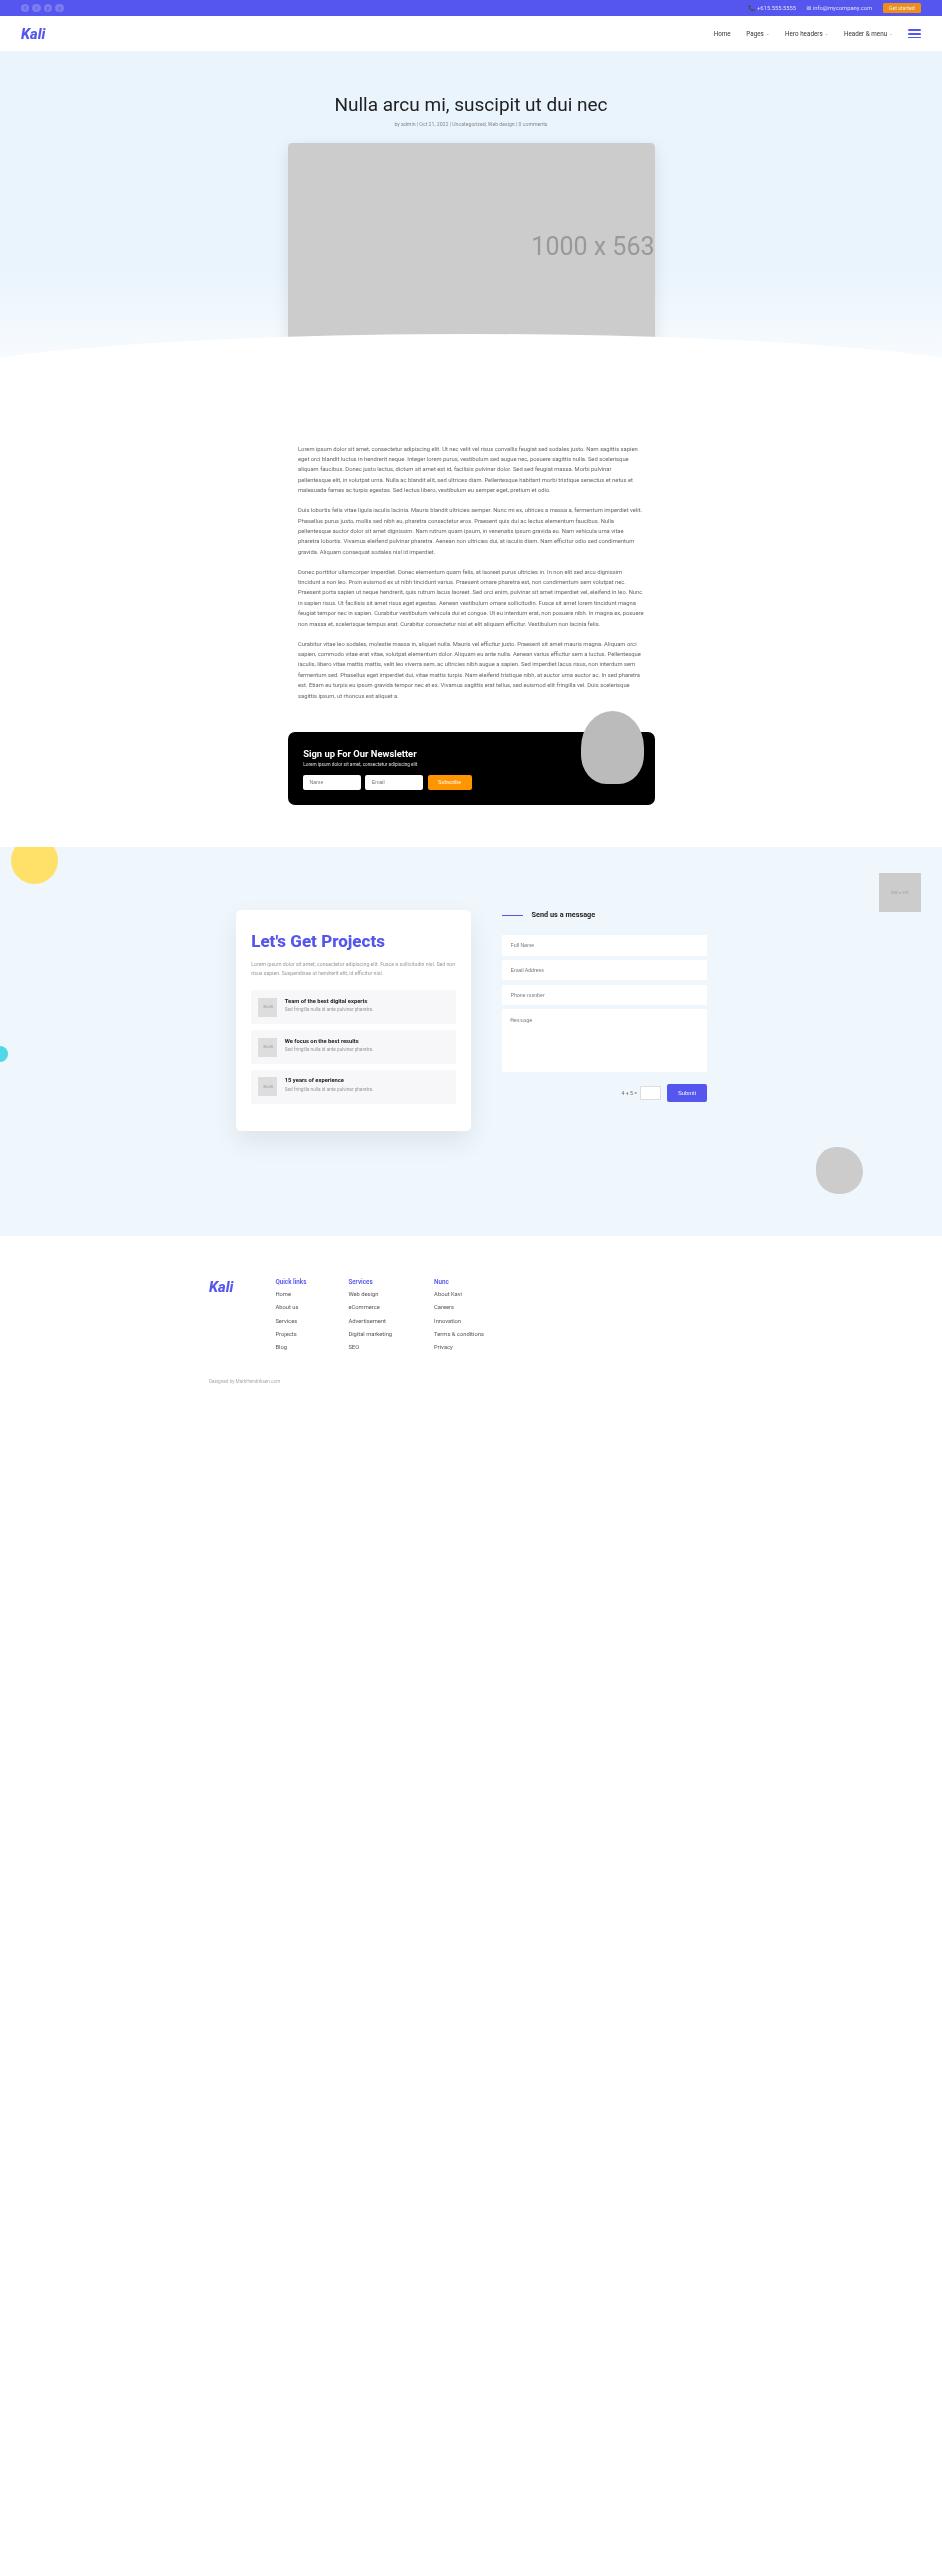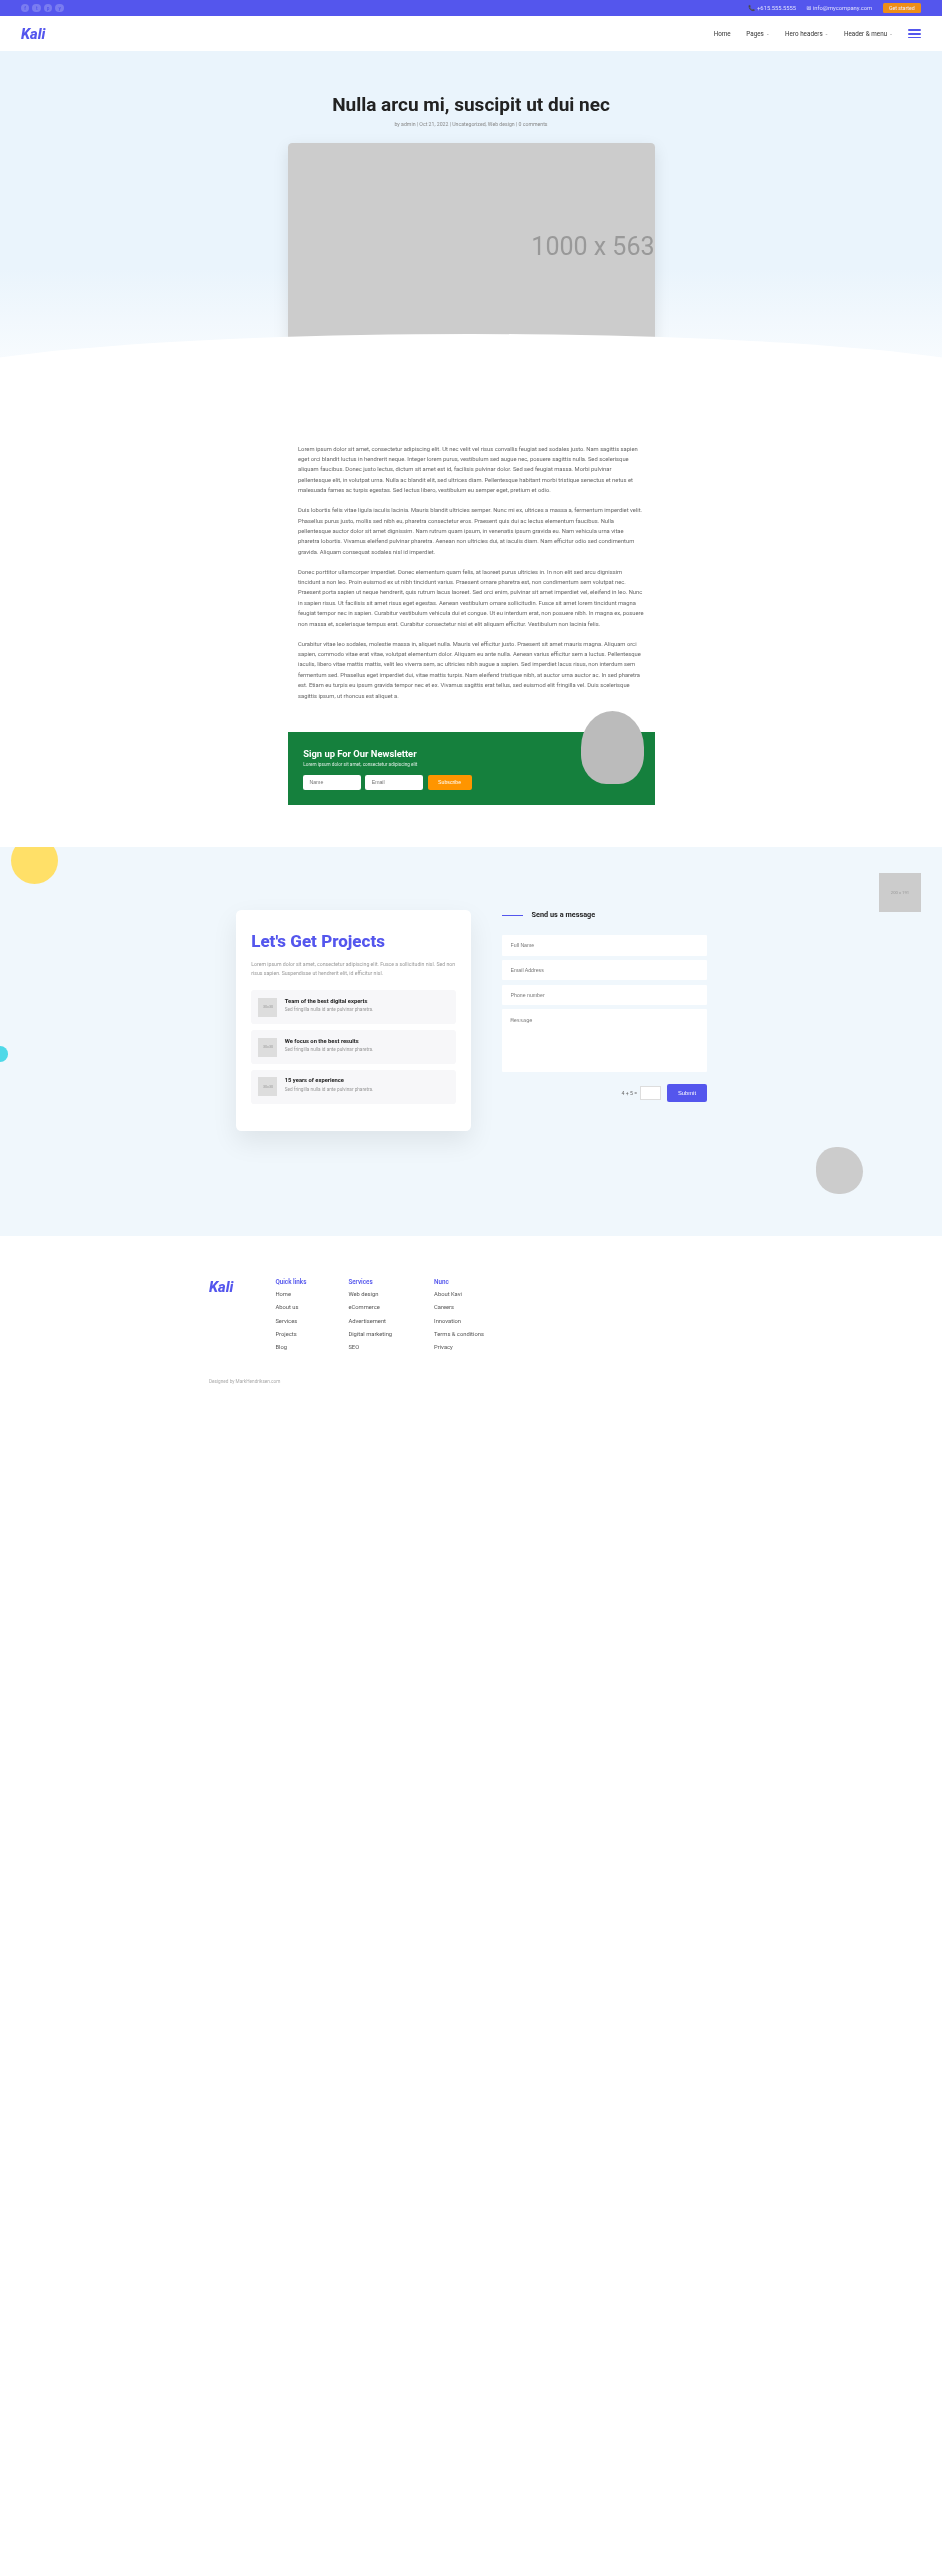--- a/index.html
+++ b/index.html
@@ -12,27 +12,27 @@
 .get-started{background:#ff9500;color:#fff;padding:2.1px 6.3px;border-radius:1.6px;font-size:5.2px;cursor:pointer}
 .navbar{display:flex;justify-content:space-between;align-items:center;padding:8.4px 21px;background:#fff}
 .logo{font-size:14.7px;font-weight:800;color:#5456ed;font-style:italic}
 .nav-links{display:flex;gap:15.7px;align-items:center;font-size:6.3px;color:#333}
 .nav-item{cursor:pointer;display:flex;align-items:center;gap:2.1px}
 .chevron{font-size:4.2px;color:#888}
 .hamburger{width:12.6px;cursor:pointer}
 .hamburger div{height:1.6px;background:#5456ed;margin:2.1px 0;border-radius:1px}
 .hero{background:linear-gradient(180deg,#eaf4fc 0%,#eaf4fc 60%,#fff 100%);padding:42px 21px 63px;text-align:center;position:relative;overflow:hidden}
 .hero::after{content:"";position:absolute;bottom:-26px;left:-10%;width:120%;height:105px;background:#fff;border-radius:50%}
-.hero h1{font-size:19px;font-weight:700;color:#222;margin-bottom:5.2px}
+.hero h1{font-size:19px;font-weight:400;color:#222;margin-bottom:5.2px}
 .hero-meta{font-size:5.2px;color:#888;margin-bottom:15.7px}
 .placeholder-img{max-width:367px;margin:0 auto;aspect-ratio:1000/563;background:#ccc;border-radius:4.2px;display:flex;align-items:center;justify-content:flex-end;font-size:25px;color:#999;box-shadow:0 5.2px 15.7px rgba(0,0,0,.1);position:relative}
 .placeholder-img .tag{position:absolute;bottom:3.1px;right:5.2px;font-size:4.2px;color:#aaa}
 .content{max-width:367px;margin:31px auto;padding:0 10.5px;font-size:5.8px;line-height:1.8;color:#666}
 .content p{margin-bottom:9.4px}
-.newsletter{max-width:367px;margin:21px auto 42px;background:#15803d;border-radius:0;padding:15.7px;color:#fff;position:relative;overflow:visible}
+.newsletter{max-width:367px;margin:21px auto 42px;background:#000000;border-radius:7px;padding:15.7px;color:#fff;position:relative;overflow:visible}
 .newsletter h3{font-size:9.4px;margin-bottom:3.1px;font-weight:700}
 .newsletter p{font-size:4.7px;opacity:.85;margin-bottom:8.4px}
 .nl-form{display:flex;gap:4.2px}
 .nl-form input{padding:4.2px 6.3px;border:none;border-radius:2.1px;font-size:5.2px;width:58px}
 .subscribe-btn{background:#ff9500;color:#fff;border:none;padding:4.2px 10.5px;border-radius:2.1px;font-size:5.2px;cursor:pointer}
 .nl-decor{position:absolute;right:10.5px;top:-21px;width:63px;height:73px;background:#bbb;border-radius:50% 50% 40% 40%}
 .connect-section{background:#f0f7fc;padding:63px 21px 105px;position:relative;overflow:hidden}
 .yellow-circle{position:absolute;width:47px;height:47px;border-radius:50%;background:#ffe068;top:-10.5px;left:10.5px}
 .small-placeholder{position:absolute;top:26px;right:21px;width:42px;height:39px;background:#ccc;display:flex;flex-direction:column;align-items:center;justify-content:center;font-size:4.2px;color:#999}
 .connect-grid{max-width:471px;margin:0 auto;display:flex;gap:31px;position:relative;z-index:2}

